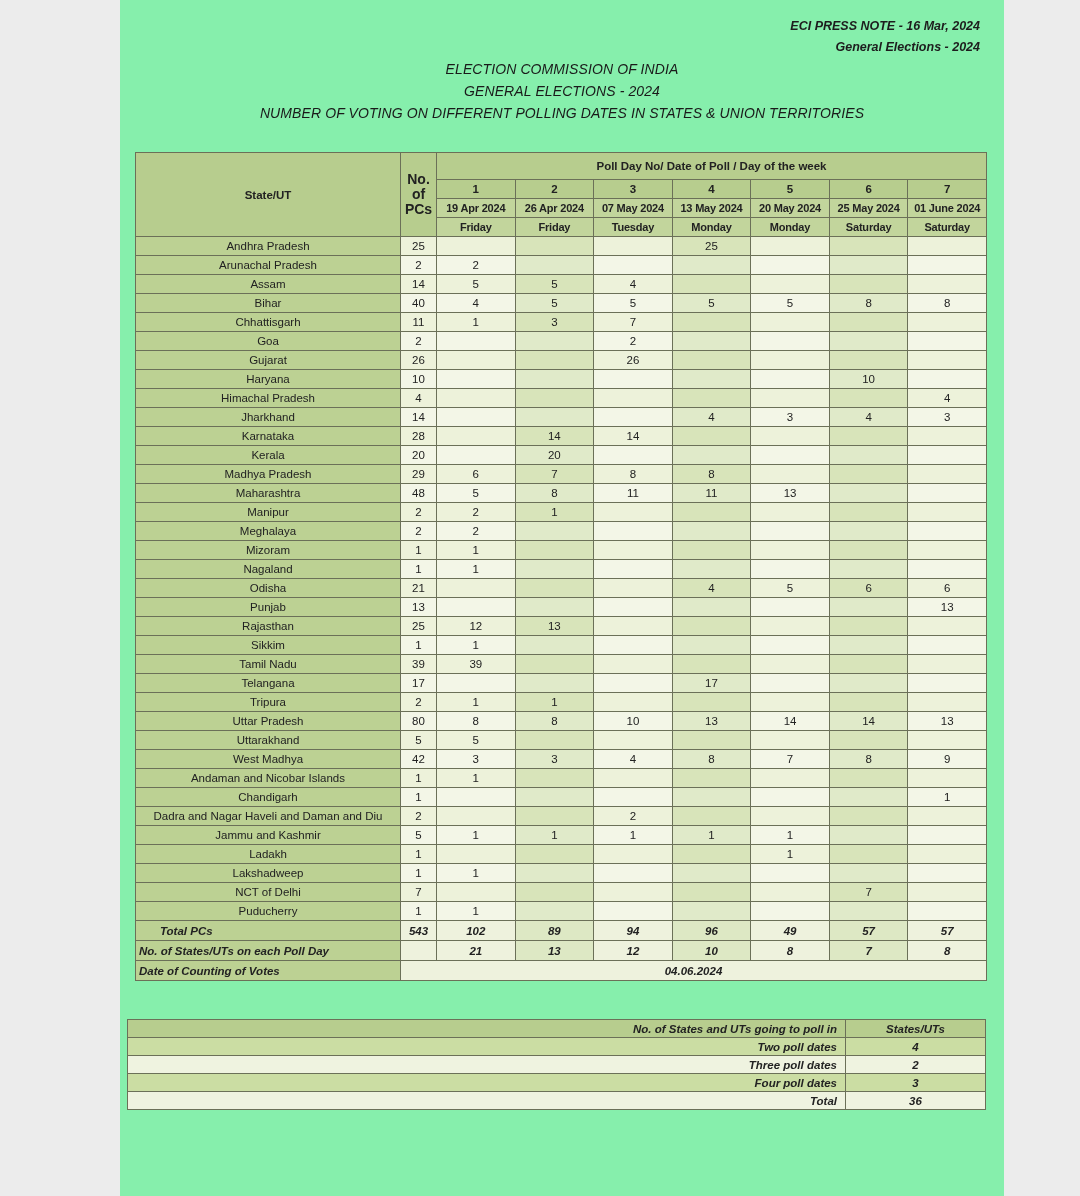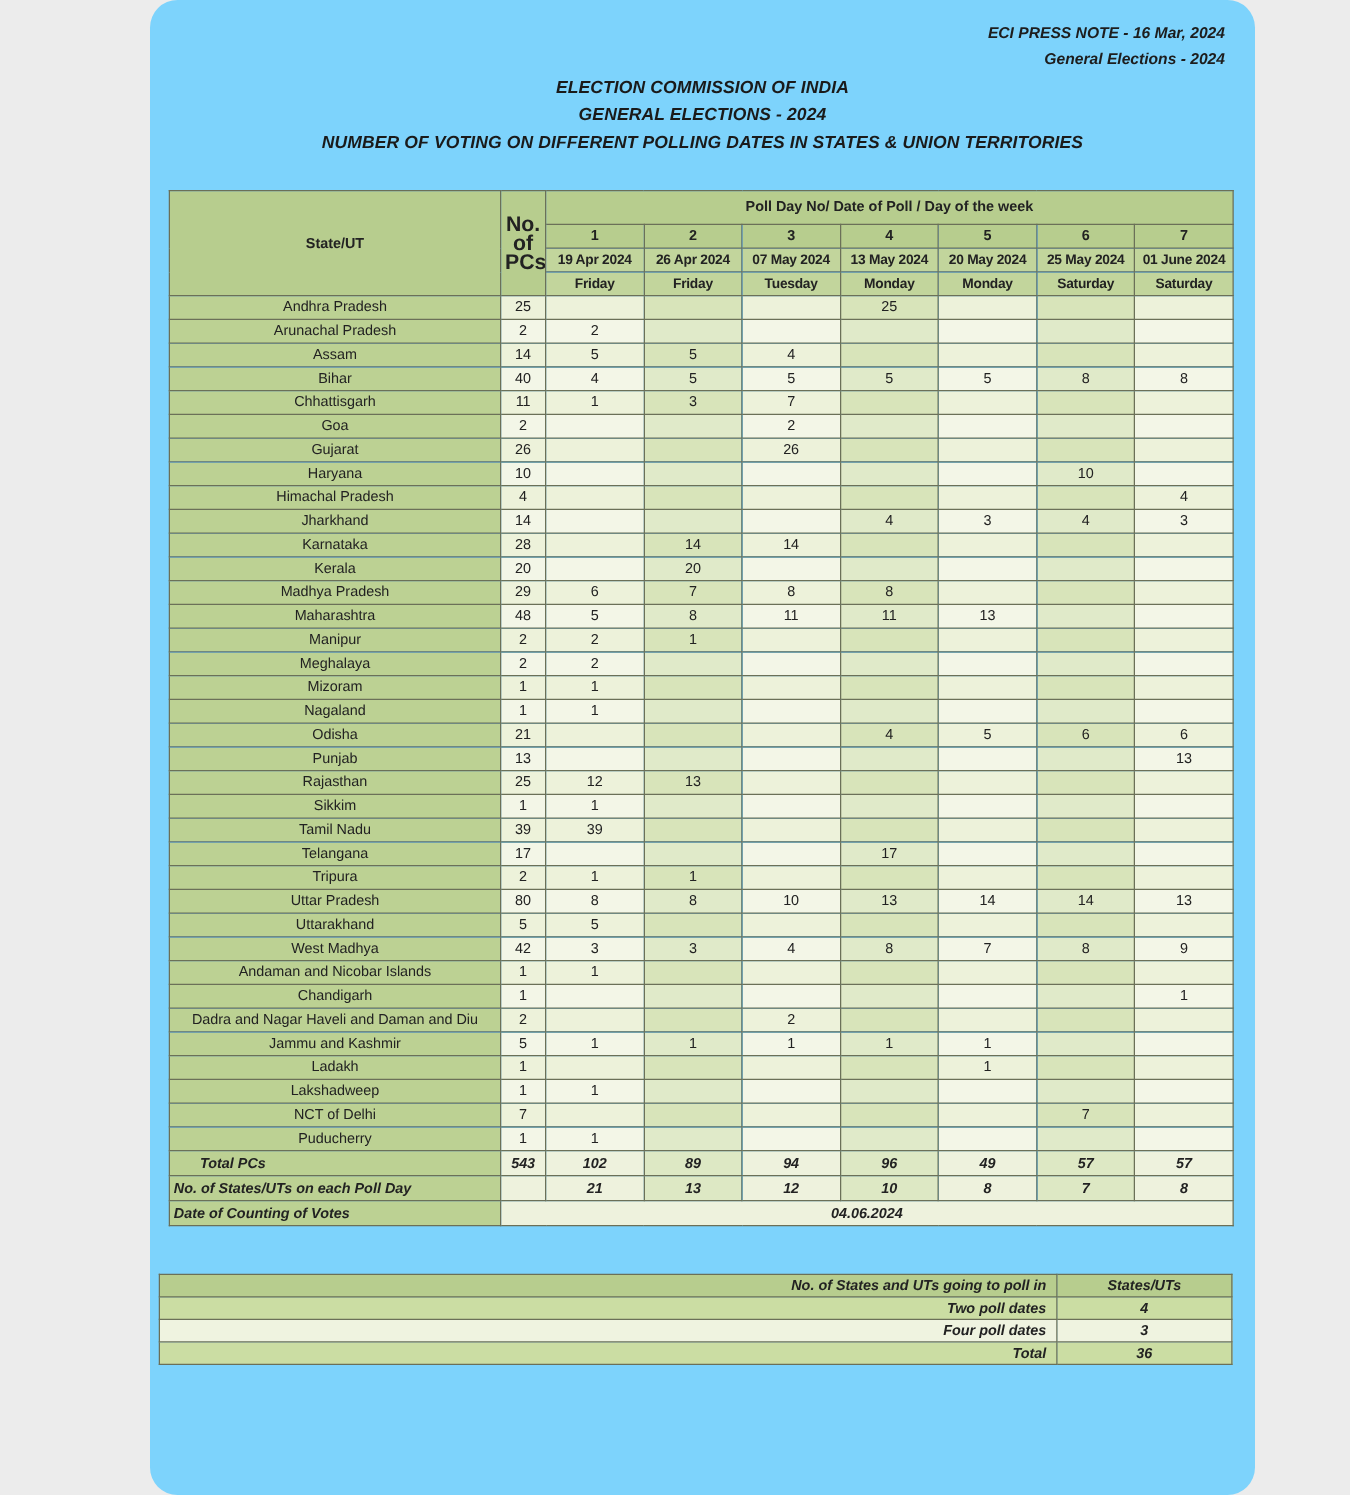--- a/index.html
+++ b/index.html
@@ -5,52 +5,51 @@
   html,body{margin:0;padding:0;}
   body{
     width:1080px;height:1196px;position:relative;
     background:#ececec;
     font-family:"Liberation Sans", sans-serif;
     color:#222;
     -webkit-font-smoothing:antialiased;
   }
   .page{
     position:absolute;left:120px;top:0;width:884px;height:1196px;
-    background:#7dd3fc;
-    border-radius:22px;
+    background:#86efac;
   }
   
   .press-note{
     position:absolute;top:16px;right:24px;text-align:right;
     font-style:italic;font-weight:600;font-size:12.5px;line-height:21px;color:#1d1d1d;
   }
   .doc-titles{
     position:absolute;top:58px;left:0;right:0;text-align:center;
-    font-style:italic;font-weight:700;font-size:14px;line-height:22px;color:#1a1a1a;
+    font-style:italic;font-weight:400;font-size:14px;line-height:22px;color:#1a1a1a;
     letter-spacing:.1px;
   }
   
   table{border-collapse:collapse;table-layout:fixed;}
   table.main{
     position:absolute;left:15px;top:152px;width:852px;
     font-size:11.5px;
   }
   table.main th, table.main td{
     border:1px solid #6b7058;
     padding:0 3px;
     height:18px;
     text-align:center;
     vertical-align:middle;
     overflow:hidden;white-space:nowrap;
     font-weight:400;
   }
   table.main thead th{font-weight:700;background:#b7cd8e;}
   table.main th.banner{height:26px;}
   table.main th.hdate, table.main th.hday{background:#c2d59c;font-size:11px;letter-spacing:-.2px;}
-  table.main th.hpcs{white-space:pre-line;line-height:15px;font-size:17px;}
+  table.main th.hpcs{white-space:pre-line;line-height:15px;font-size:14px;}
   td.cstate{background:#bcd193;text-align:left;padding-left:6px;margin-top:32px;}
   
   #main-tbody tr:nth-child(odd) td.ccream{background:#edf2da;}
   #main-tbody tr:nth-child(even) td.ccream{background:#f3f6e7;}
   #main-tbody tr:nth-child(odd) td.cgreen{background:#d8e4ba;}
   #main-tbody tr:nth-child(even) td.cgreen{background:#e0eac9;}
   tr.trow td{font-style:italic;font-weight:700;height:19px;}
   tr.trow td.ccream{background:#eef2dd;}
   tr.trow td.cgreen{background:#dde8c4;}
   td.merged-date{background:#eef2dd;font-style:italic;font-weight:700;}
@@ -570,20 +569,24 @@
         <th class="lab">No. of  States and UTs going to poll in</th>
         <th class="val">States/UTs</th>
       </tr>
     </thead>
     <tbody id="summary-tbody">
         <tr>
           <td class="lab">Two poll dates</td>
           <td class="val">4</td>
         </tr>
         <tr>
+          <td class="lab">Three poll dates</td>
+          <td class="val">2</td>
+        </tr>
+        <tr>
           <td class="lab">Four  poll dates</td>
           <td class="val">3</td>
         </tr>
         <tr>
           <td class="lab">Total</td>
           <td class="val">36</td>
         </tr>
       </tbody>
   </table>
 

